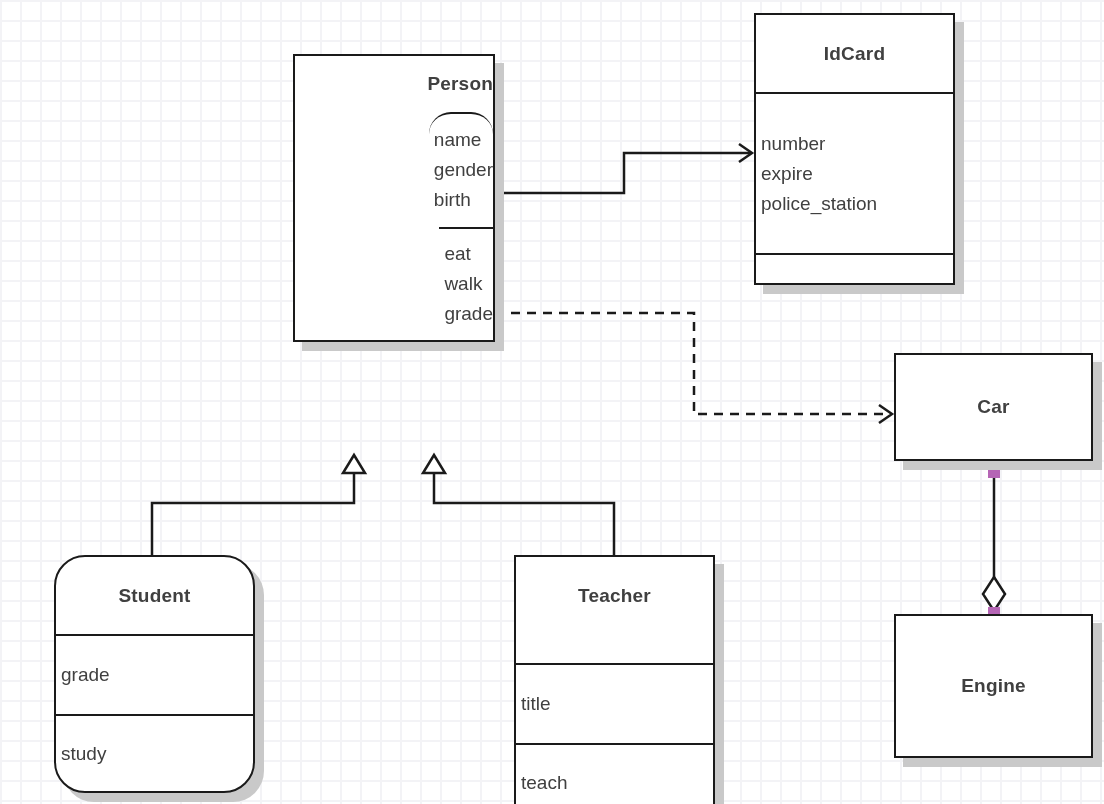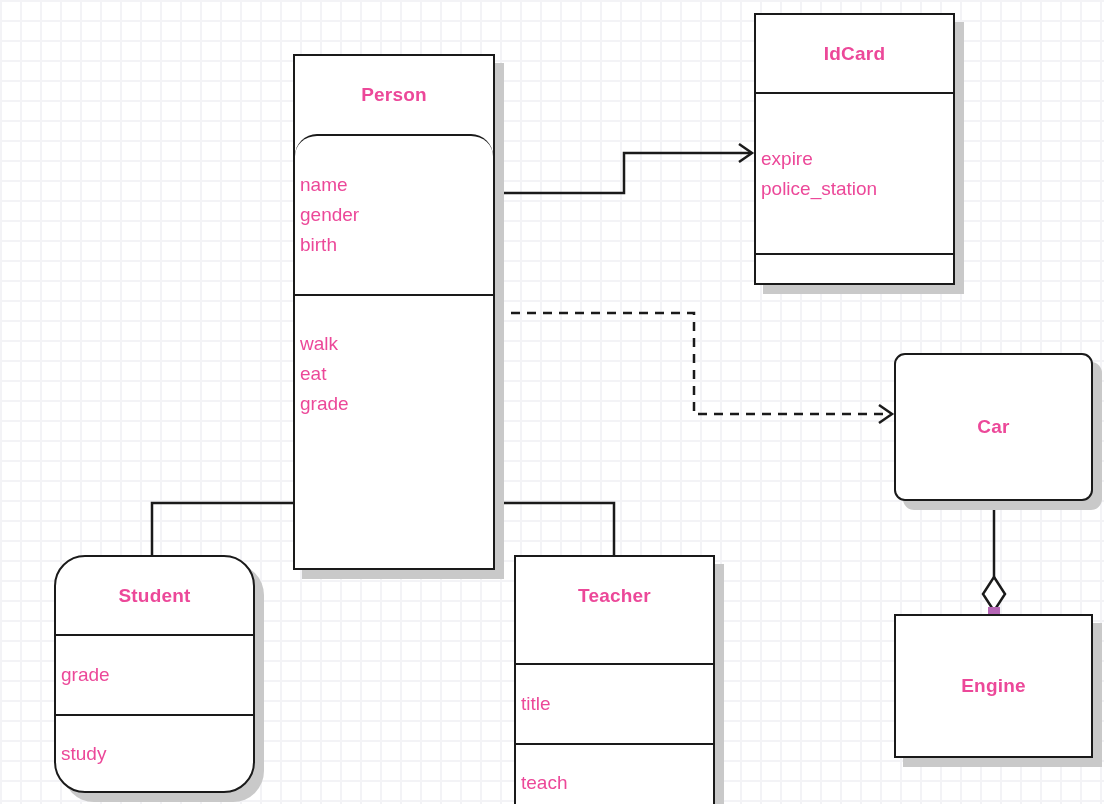--- a/index.html
+++ b/index.html
@@ -25,21 +25,21 @@
     height: 804px;
   }
   .uml-class {
     position: absolute;
     box-sizing: border-box;
     background: #ffffff;
     border: 2px solid #1a1a1a;
     box-shadow: 9px 9px 0 0 #c9c9c9;
     display: flex;
     flex-direction: column;
-    color: #ec4899;
+    color: #404040;
   }
   .uml-class .sec-title {
     box-sizing: border-box;
     display: flex;
     align-items: center;
     justify-content: center;
     font-weight: bold;
     font-size: 19px;
     letter-spacing: 0.2px;
   }
@@ -50,31 +50,31 @@
     flex-direction: column;
     justify-content: center;
     padding-left: 5px;
     font-size: 19px;
   }
   .uml-class .member {
     line-height: 30px;
     white-space: nowrap;
   }
   
-  #box-person  { left: 293px; top: 54px;  width: 202px; height: 516px; }
+  #box-person  { left: 293px; top: 54px;  width: 202px; height: 288px; align-items: flex-end; }
   #box-person  .sec-title { height: 78px; }
   #box-person  .comp-attrs { height: 160px; border-radius: 22px; }
   #box-person  .comp-methods { height: 158px; }
 
   #box-idcard  { left: 754px; top: 13px;  width: 201px; height: 272px; }
   #box-idcard  .sec-title { height: 77px; }
   #box-idcard  .comp-attrs { height: 161px; }
   #box-idcard  .comp-methods { height: 30px; }
 
-  #box-car     { left: 894px; top: 353px; width: 199px; height: 148px; border-radius: 11px; }
+  #box-car     { left: 894px; top: 353px; width: 199px; height: 108px; }
   #box-car     .sec-title { flex: 1; }
 
   #box-engine  { left: 894px; top: 614px; width: 199px; height: 144px; }
   #box-engine  .sec-title { flex: 1; }
 
   #box-student { left: 54px;  top: 555px; width: 201px; height: 238px; border-radius: 31px; }
   #box-student .sec-title { height: 77px; }
   #box-student .comp-attrs { height: 80px; }
   #box-student .comp-methods { height: 77px; }
 
@@ -124,29 +124,30 @@
   </svg>
 
   <div class="uml-class" id="box-person">
     <div class="sec-title">Person</div>
     <div class="compartment comp-attrs">
       <div class="member">name</div>
       <div class="member">gender</div>
       <div class="member">birth</div>
     </div>
     <div class="compartment comp-methods">
+      <div class="member">eat</div>
       <div class="member">walk</div>
-      <div class="member">eat</div>
       <div class="member">grade</div>
     </div>
   </div>
 
   <div class="uml-class" id="box-idcard">
     <div class="sec-title">IdCard</div>
     <div class="compartment comp-attrs">
+      <div class="member">number</div>
       <div class="member">expire</div>
       <div class="member">police_station</div>
     </div>
     <div class="compartment comp-methods"></div>
   </div>
 
   <div class="uml-class" id="box-car">
     <div class="sec-title">Car</div>
   </div>
 

